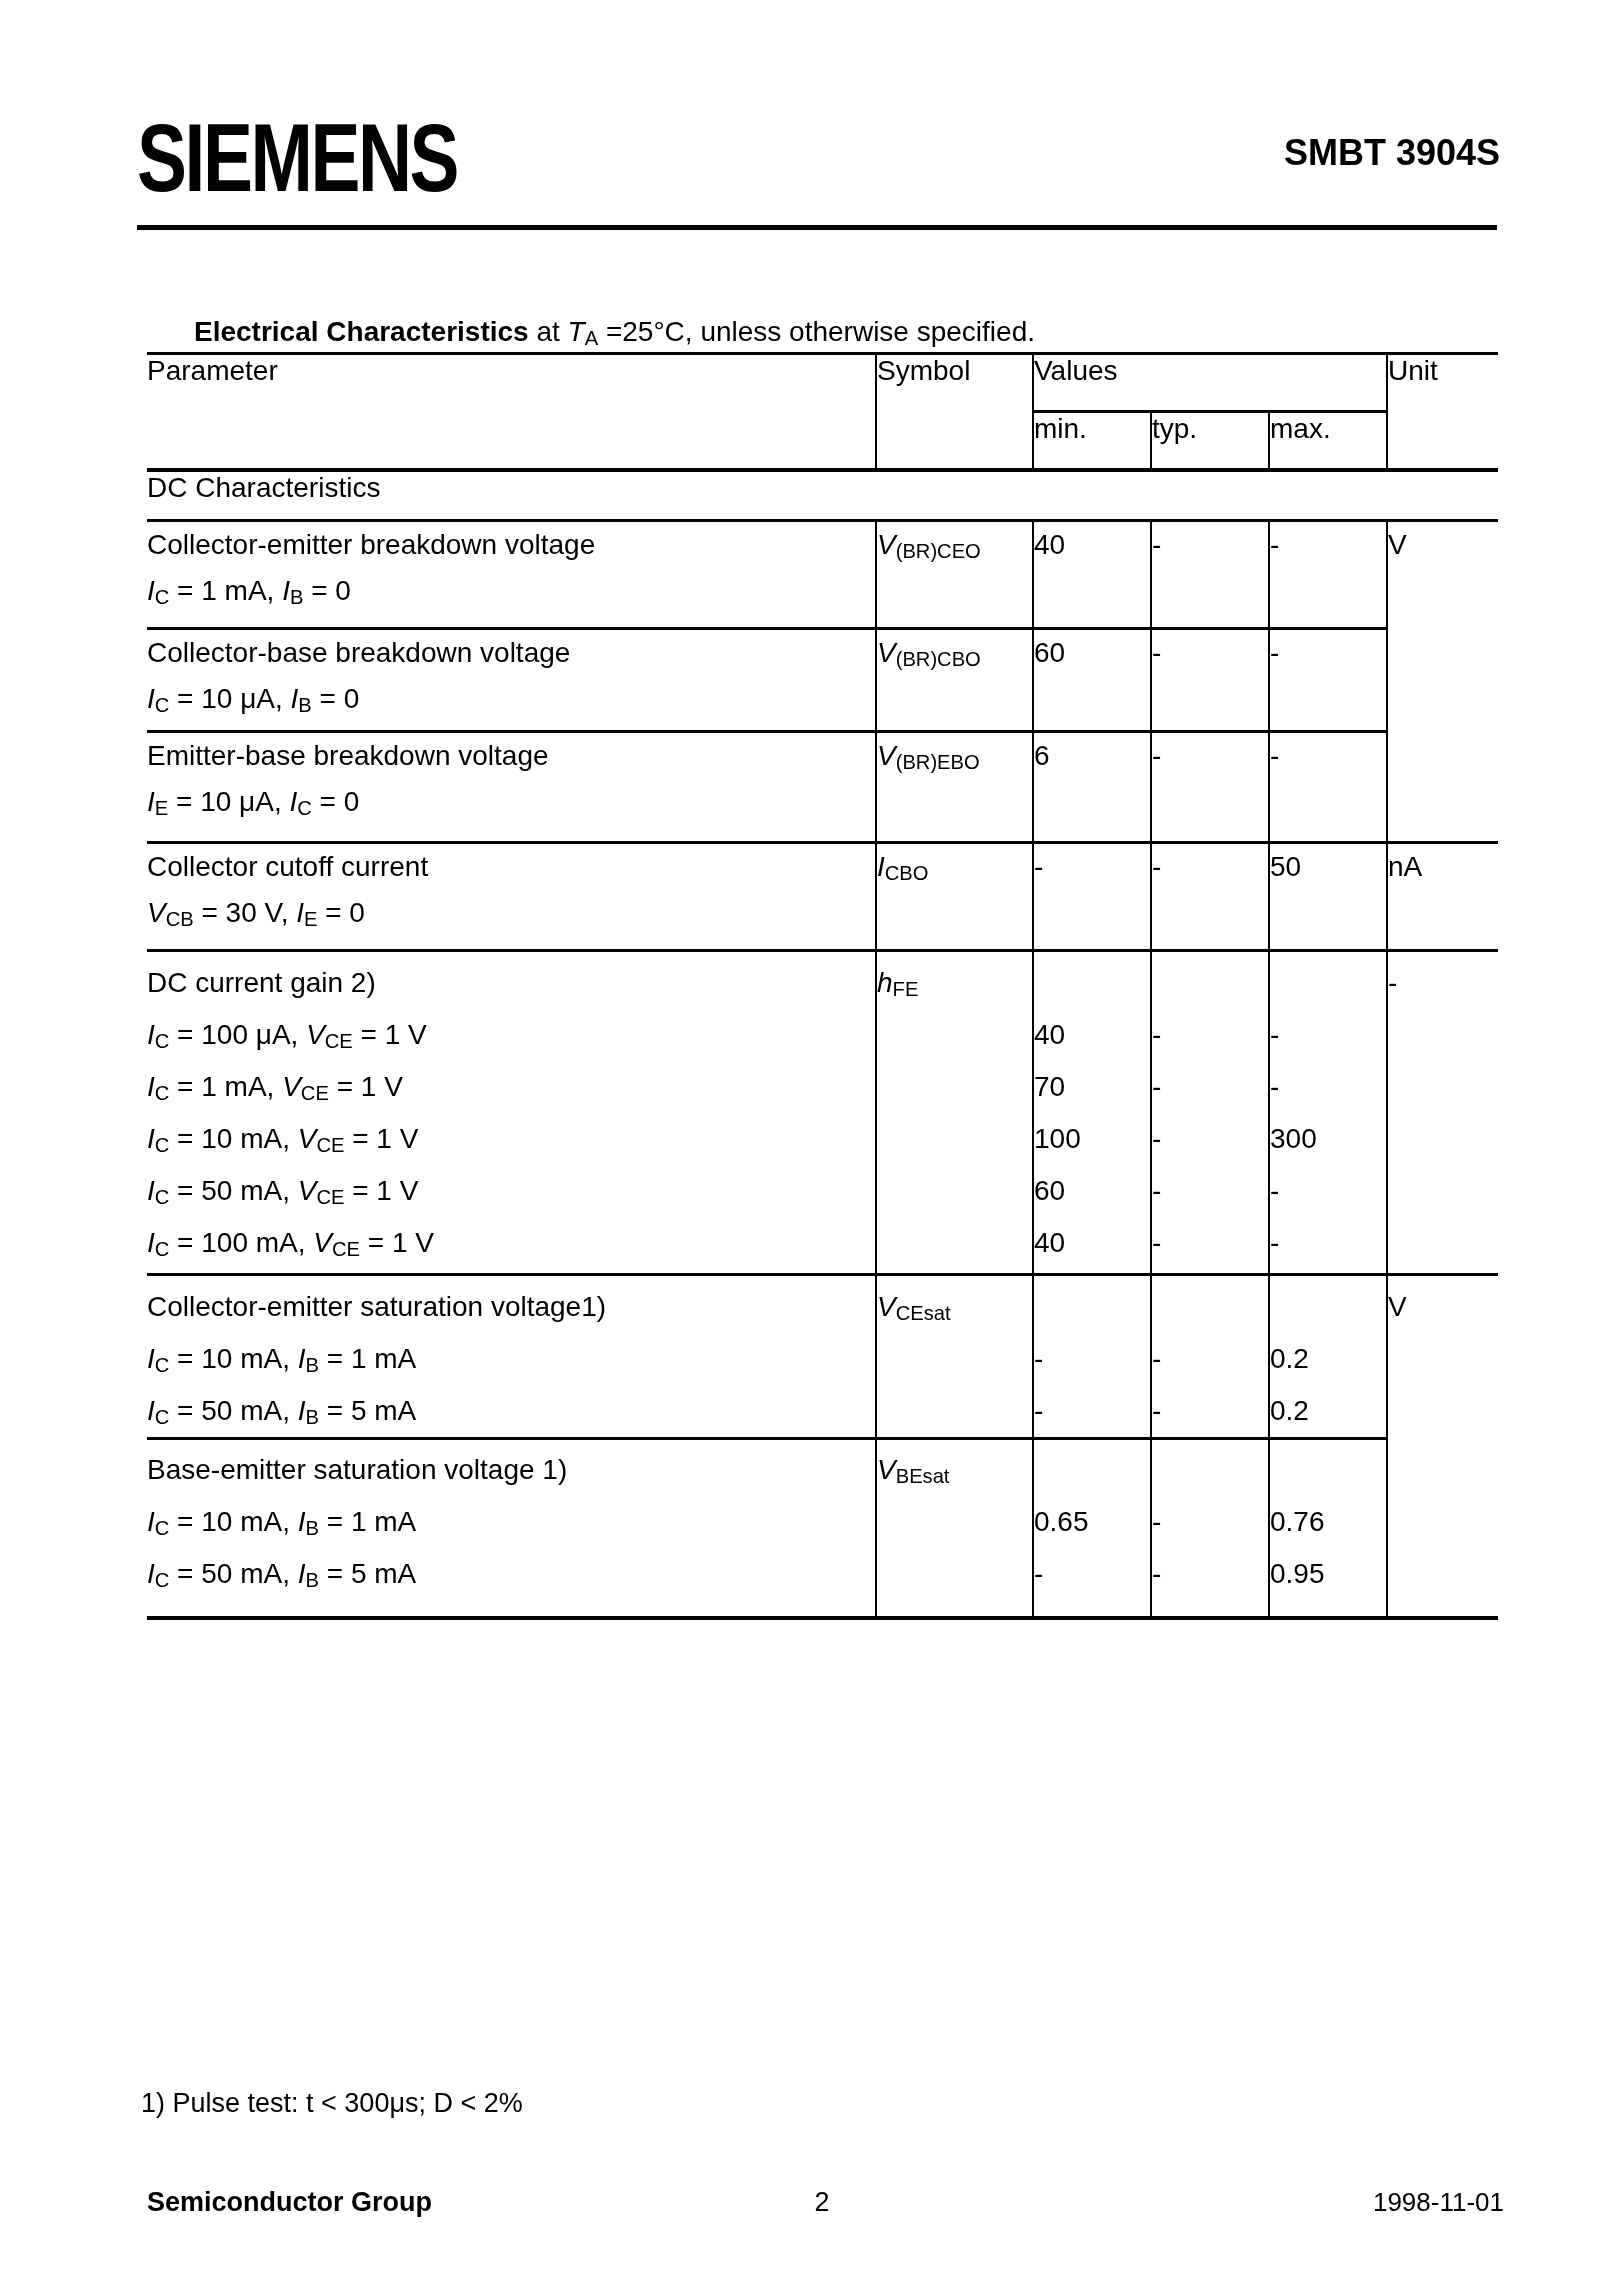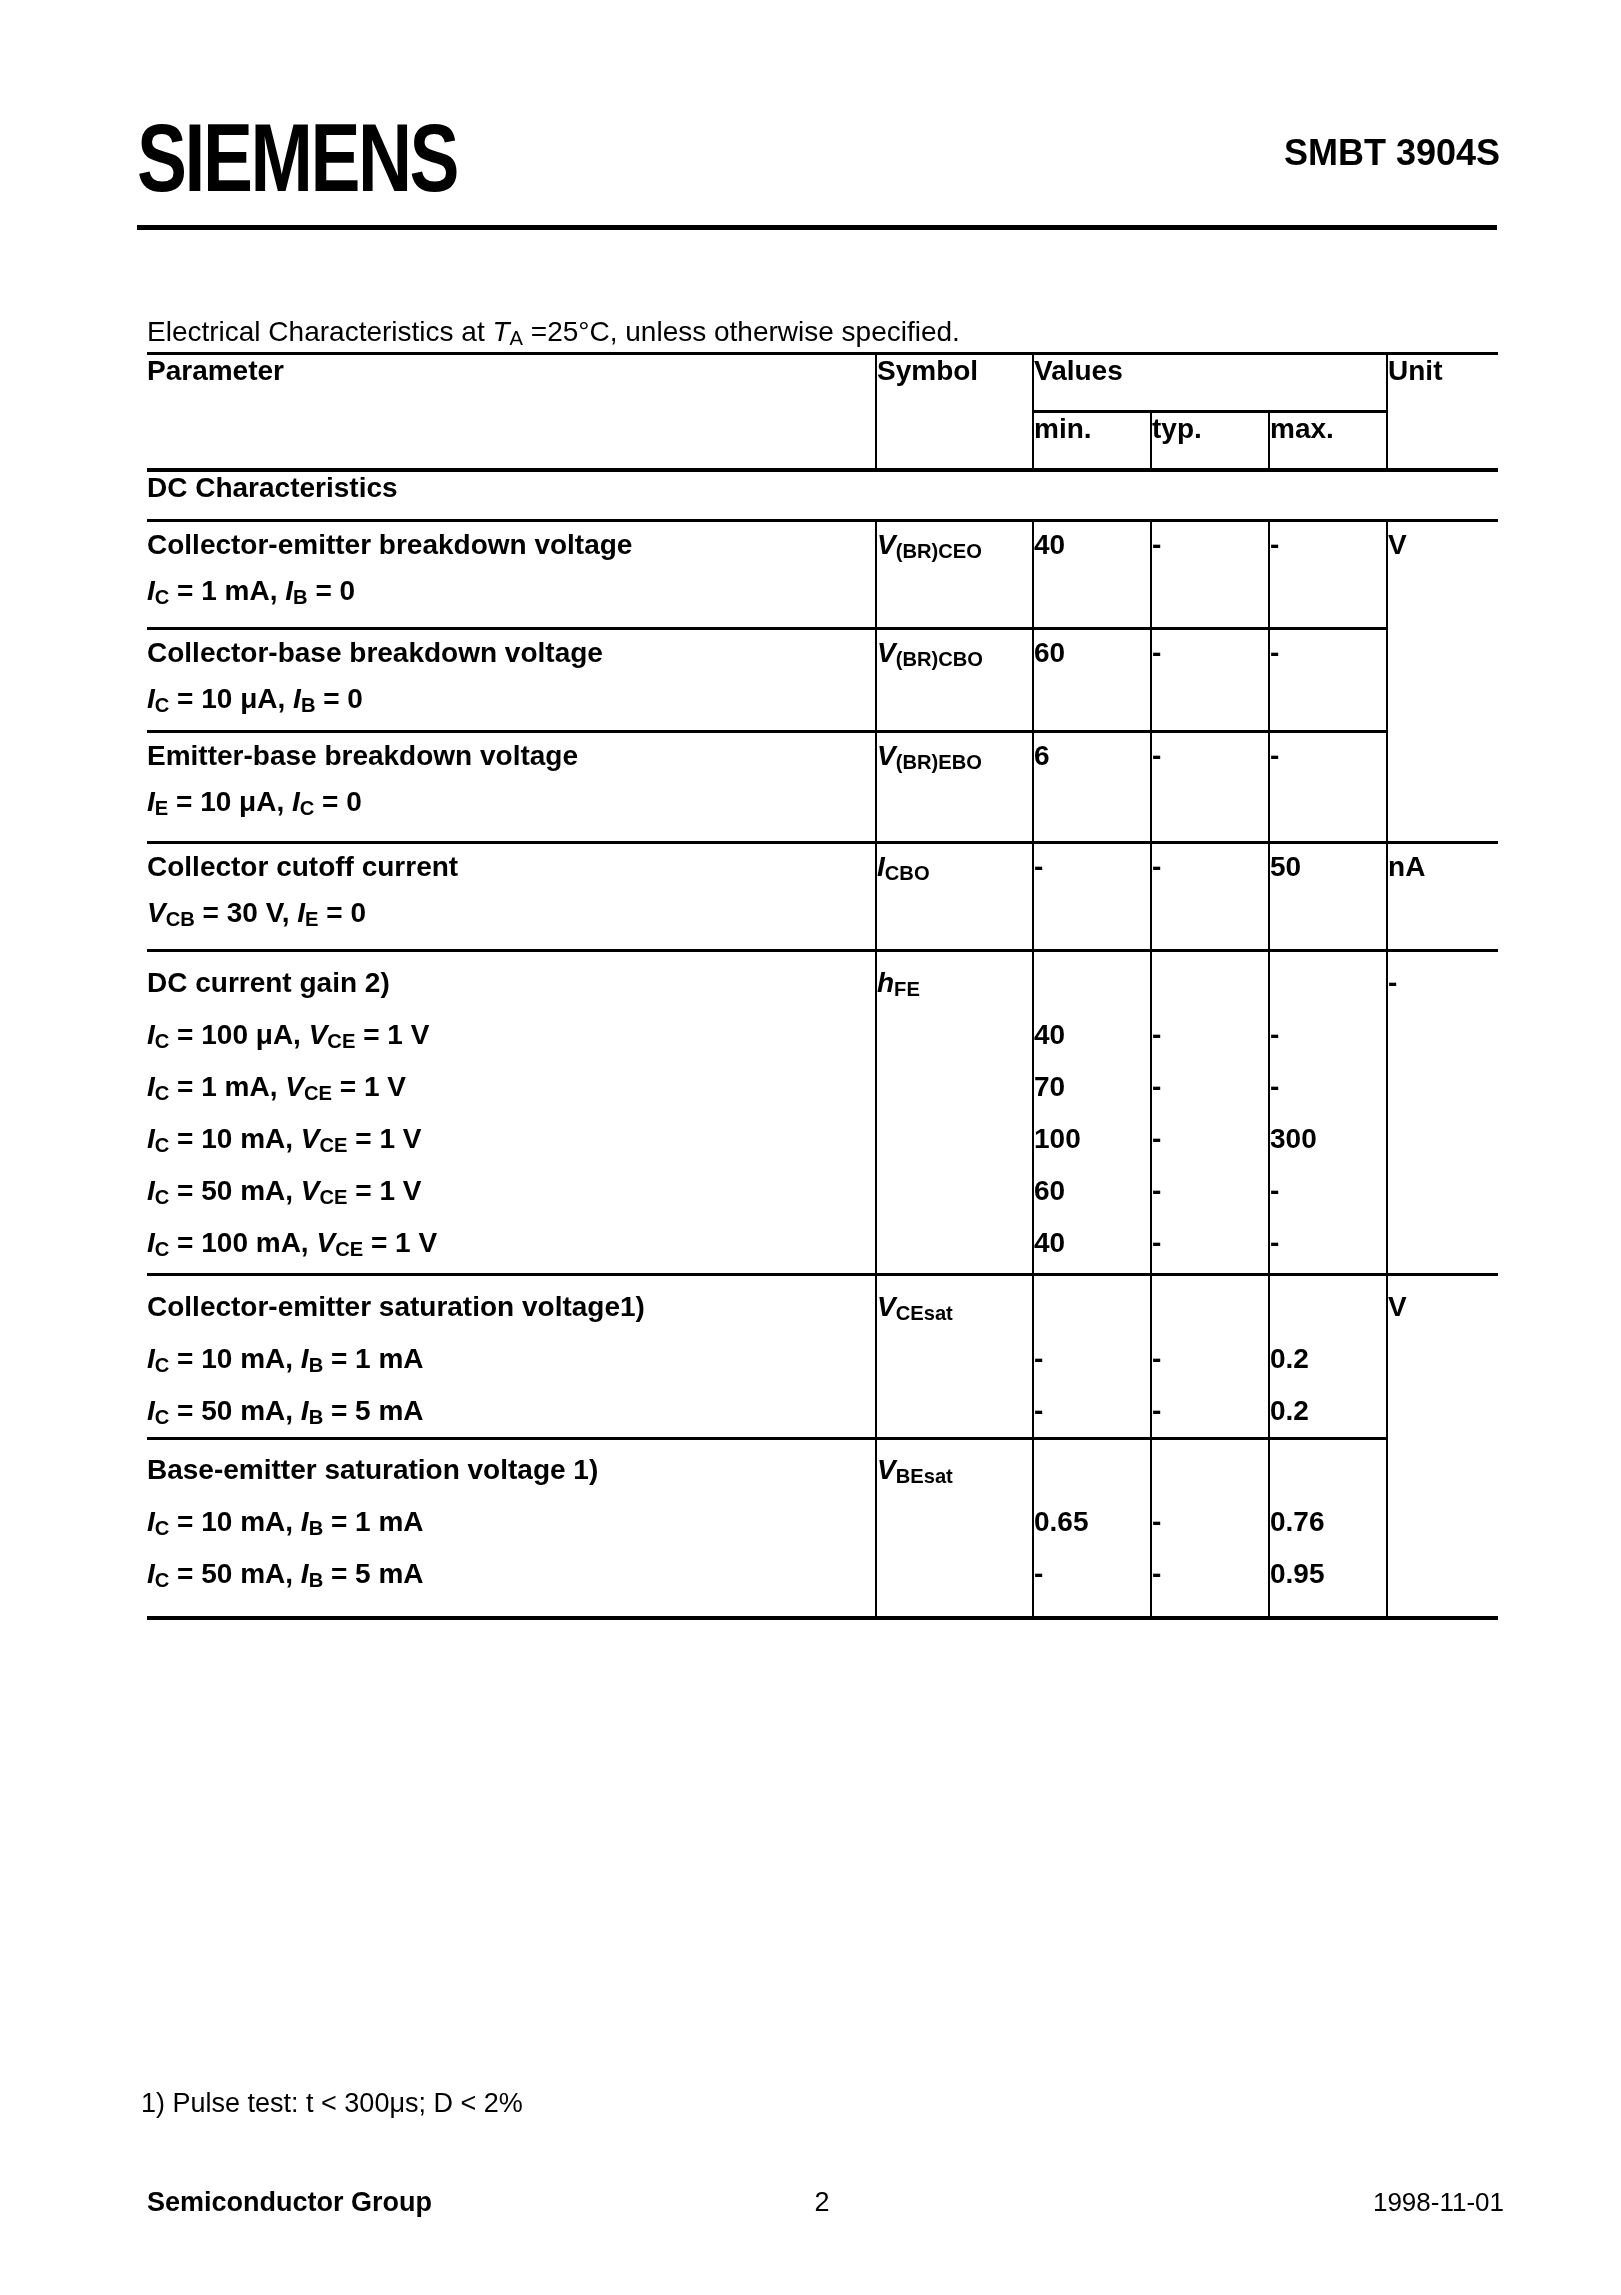--- a/index.html
+++ b/index.html
@@ -2,21 +2,21 @@
 <html style="font-size:12.6px"><head>
 <meta charset="utf-8">
 <style>
   html,body{margin:0;padding:0;}
   body{
     width:1622px;height:2295px;position:relative;background:#ffffff;color:#000000;
     font-family:"Liberation Sans","DejaVu Sans",sans-serif;
   }
   .abs{position:absolute;}
   i{font-style:italic;}
-  b{font-weight:normal;}
+  b{font-weight:bold;margin-left:47px;}
   sub{font-size:0.72em;vertical-align:-0.22em;line-height:0;}
 
   
   .logo{
     left:137px;top:110px;font-size:96px;font-weight:bold;letter-spacing:-3.1px;
     transform:scaleX(0.78);transform-origin:left top;line-height:1;white-space:nowrap;
   }
   .part-number{
     right:122px;top:132px;font-size:36px;font-weight:bold;white-space:nowrap;margin-left:8px;
   }
@@ -24,21 +24,21 @@
 
   
   .doc-title{left:147px;top:316px;font-size:28px;white-space:nowrap;}
 
   
   table.chars{
     position:absolute;left:147px;top:352px;width:1350px;
     border-collapse:collapse;table-layout:fixed;
   }
   table.chars td, table.chars th{
-    padding:0;margin:12px;vertical-align:top;text-align:left;font-weight:bold;
+    padding:0;margin:12px;vertical-align:top;text-align:left;font-weight:normal;
     font-size:28px;white-space:nowrap;overflow:visible;
   }
   .bt5{border-top:3.9px solid #000;}
   .bt6{border-top:4.7px solid #000;}
   .bb4{border-bottom:3.1px solid #000;}
   .bb5{border-bottom:3.9px solid #000;}
   .bb6{border-bottom:4.7px solid #000;}
   .vr{border-right:2.4px solid #000;}
 
   th.h-param{padding:12.6px 0 0 7.9px;font-weight:bold;}

